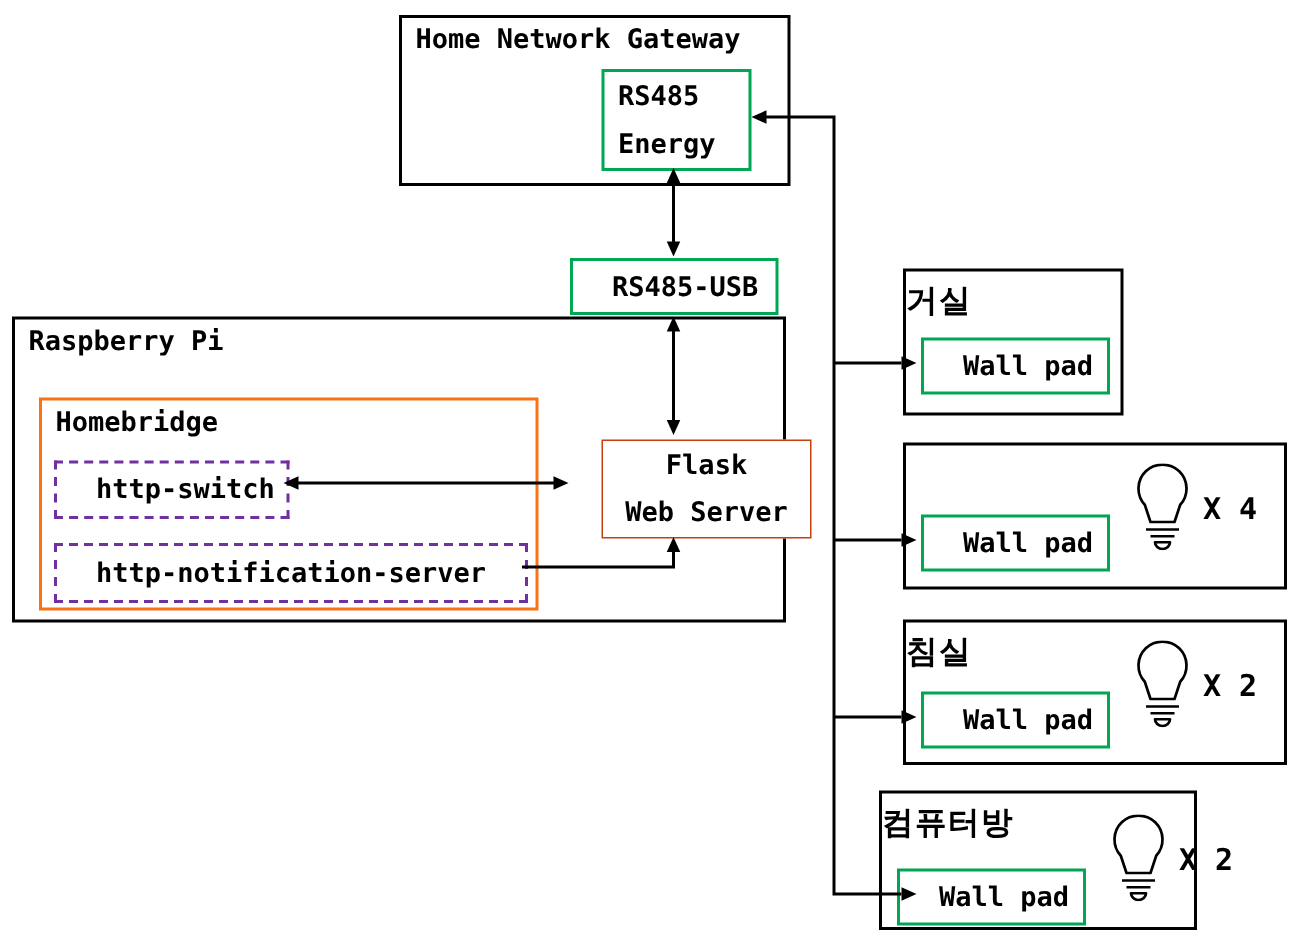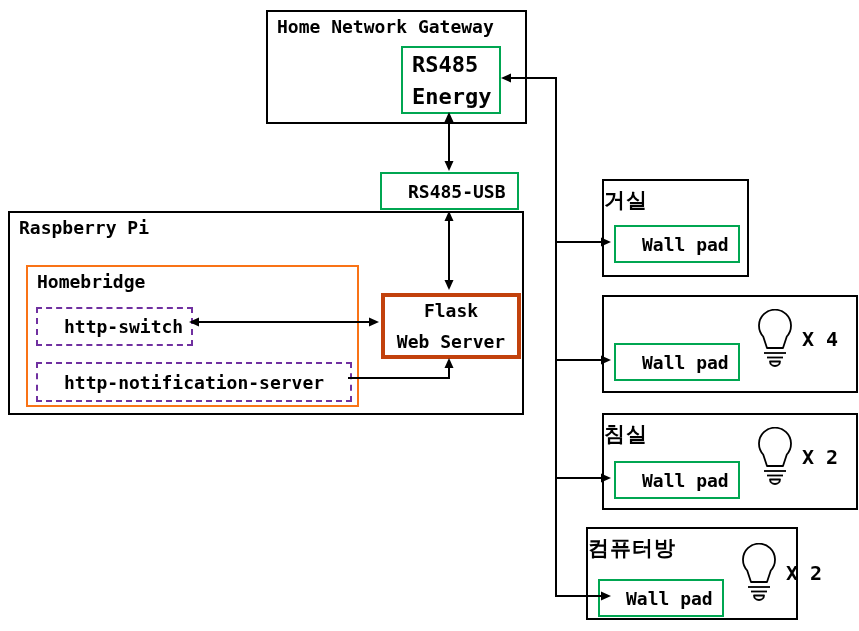--- a/index.html
+++ b/index.html
@@ -6,26 +6,26 @@
   .canvas{
     position:relative;width:859px;height:631px;background:#ffffff;
     font-family:"DejaVu Sans Mono","DejaVu Sans",monospace;color:#000;
     overflow:hidden;
   }
   .box{position:absolute;box-sizing:border-box;background:#ffffff;font-weight:bold;}
   .b-black{border:2px solid #000000;}
   .b-green{border:2px solid #00a651;}
   .b-orange{border:2px solid #f97316;}
   .b-purple{border:2px dashed #7030a0;}
-  .b-blue{border:4px solid #c2410c;}
+  .b-blue{border:1px solid #c2410c;margin-left:20px;}
   .title{font-size:18px;padding:4px 9px;white-space:nowrap;}
   .vcenter{display:flex;align-items:center;padding-left:26px;font-size:18px;white-space:nowrap;}
   .ccenter{display:flex;flex-direction:column;justify-content:center;align-items:center;
            font-size:18px;line-height:31px;white-space:nowrap;}
-  .twolines{font-size:22px;line-height:32px;padding:1px 6px 0 9px;white-space:nowrap;}
+  .twolines{font-size:18px;line-height:32px;padding:1px 6px 0 9px;white-space:nowrap;}
   .room-name{font-size:21px;padding:5px 0;white-space:nowrap;letter-spacing:1px;}
   .count{position:absolute;font-size:20px;white-space:nowrap;}
   svg.overlay{position:absolute;left:0;top:0;pointer-events:none;}
   svg.overlay line, svg.overlay path{stroke:#000000;stroke-width:2;fill:none;}
   svg.overlay polygon{fill:#000000;stroke:none;}
   svg.bulb{position:absolute;}
   svg.bulb path{stroke:#000000;stroke-width:1.8;fill:none;stroke-linejoin:round;}
 </style>
 </head>
 <body>

